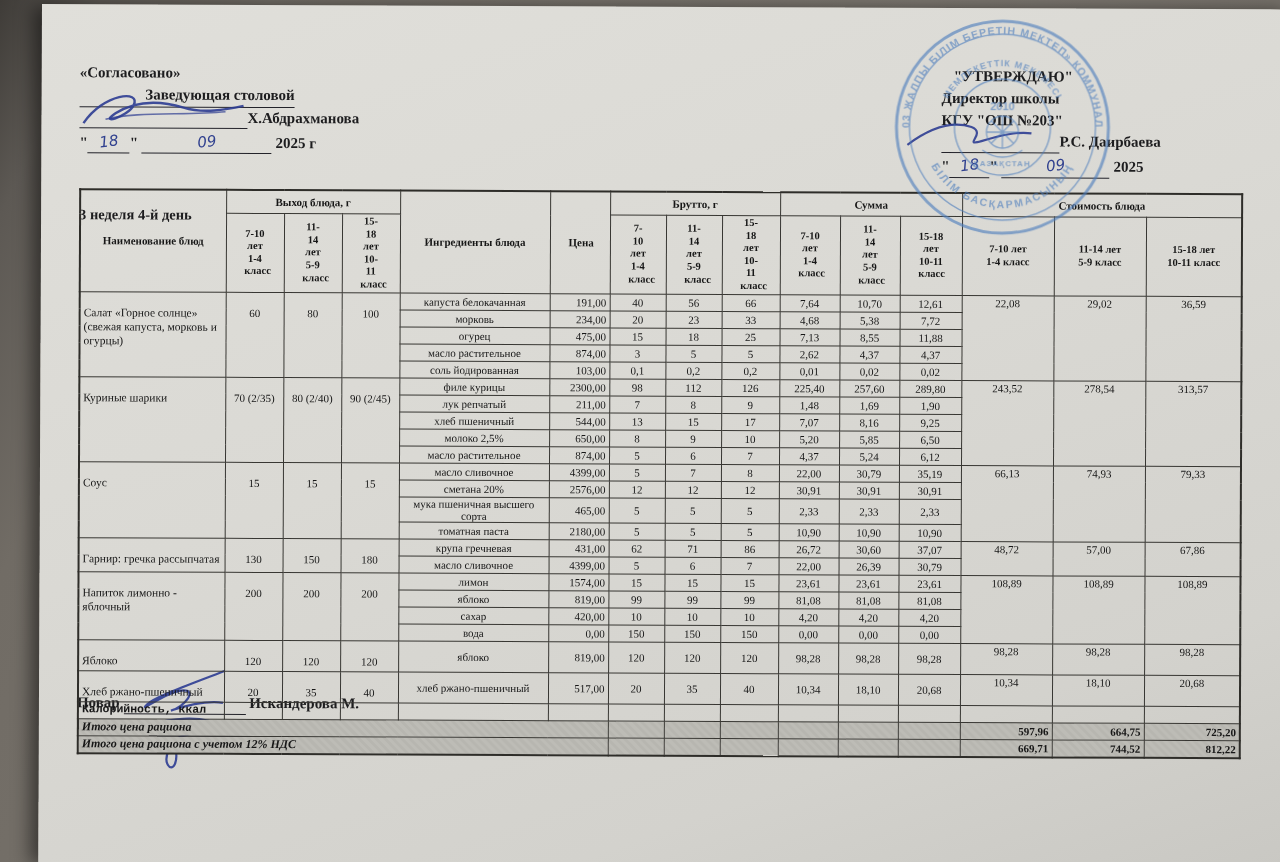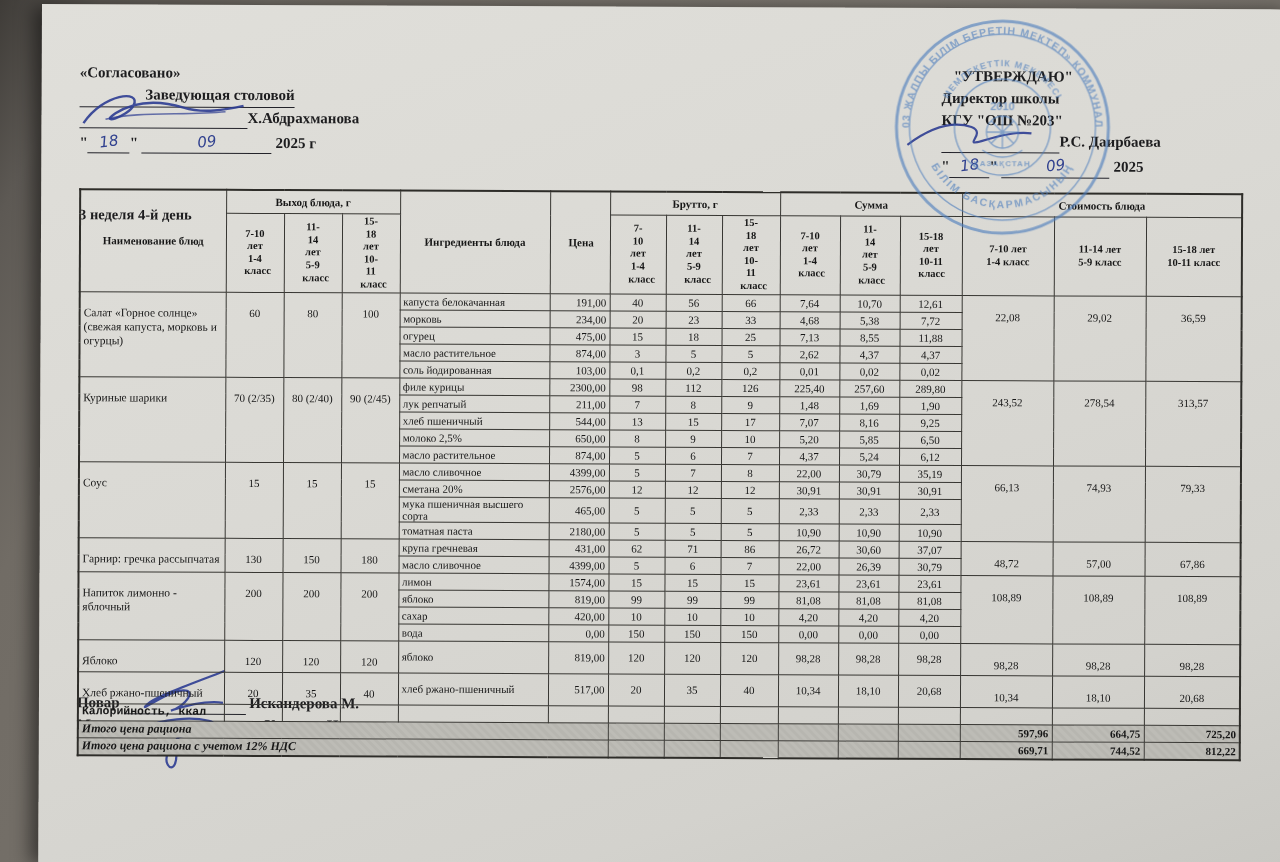--- a/index.html
+++ b/index.html
@@ -27,23 +27,23 @@
   table{position:absolute;left:38px;top:184px;width:1162px;border-collapse:collapse;
         table-layout:fixed;font-size:11px;color:#171717;z-index:2;}
   th,td{border:1px solid #383733;padding:0 3px;overflow:hidden;vertical-align:middle;}
   table{border:2px solid #2e2d29;}
   th{font-weight:bold;font-size:11px;text-align:center;padding:1px 18px;}
   th.age{font-size:10.5px;white-space:pre-line;line-height:1.2;height:32px;}
   tr.hrow1 th{height:20px;}
   td{height:16px;line-height:1.1;}
   .ac{text-align:center;} .ar{text-align:right;}
   td.dishname{vertical-align:top;text-align:left;font-size:11.5px;line-height:1.25;padding-top:13px;}
-  td.ingname{text-align:left;}
+  td.ingname{text-align:center;}
   td.out{vertical-align:top;padding-top:14px;}
-  td.cost{vertical-align:top;padding-top:15px;}
+  td.cost{vertical-align:top;padding-top:1px;}
   tr.shade td{background:repeating-linear-gradient(45deg,#bdbcb6 0 3px,#b7b6b0 3px 6px);}
   td.totlabel{font-style:italic;font-weight:bold;font-size:12px;text-align:left;}
   td.totval{font-weight:bold;text-align:right;}
   td.callabel{font-weight:bold;font-size:11.5px;text-align:left;font-family:Liberation Mono, monospace;}
   
   .footer{position:absolute;left:38px;top:688px;font-weight:bold;font-size:15px;line-height:1.45;}
 </style>
 </head>
 <body>
 

